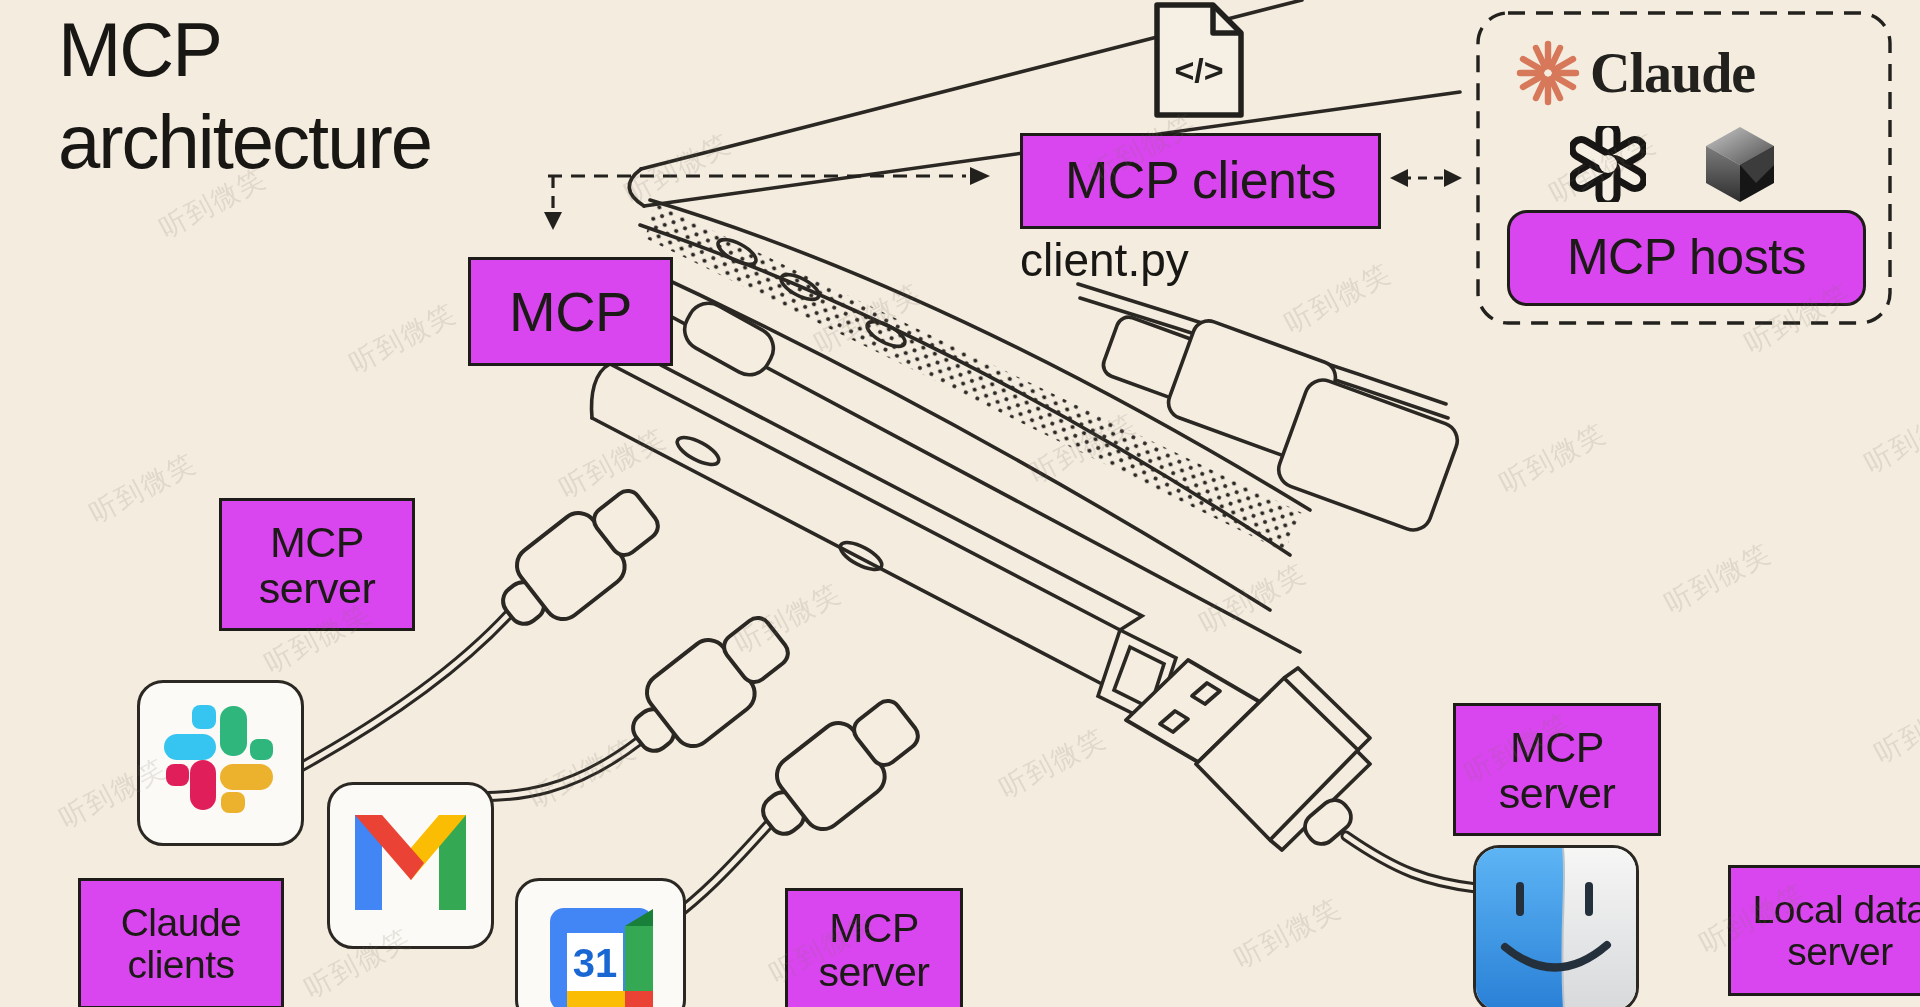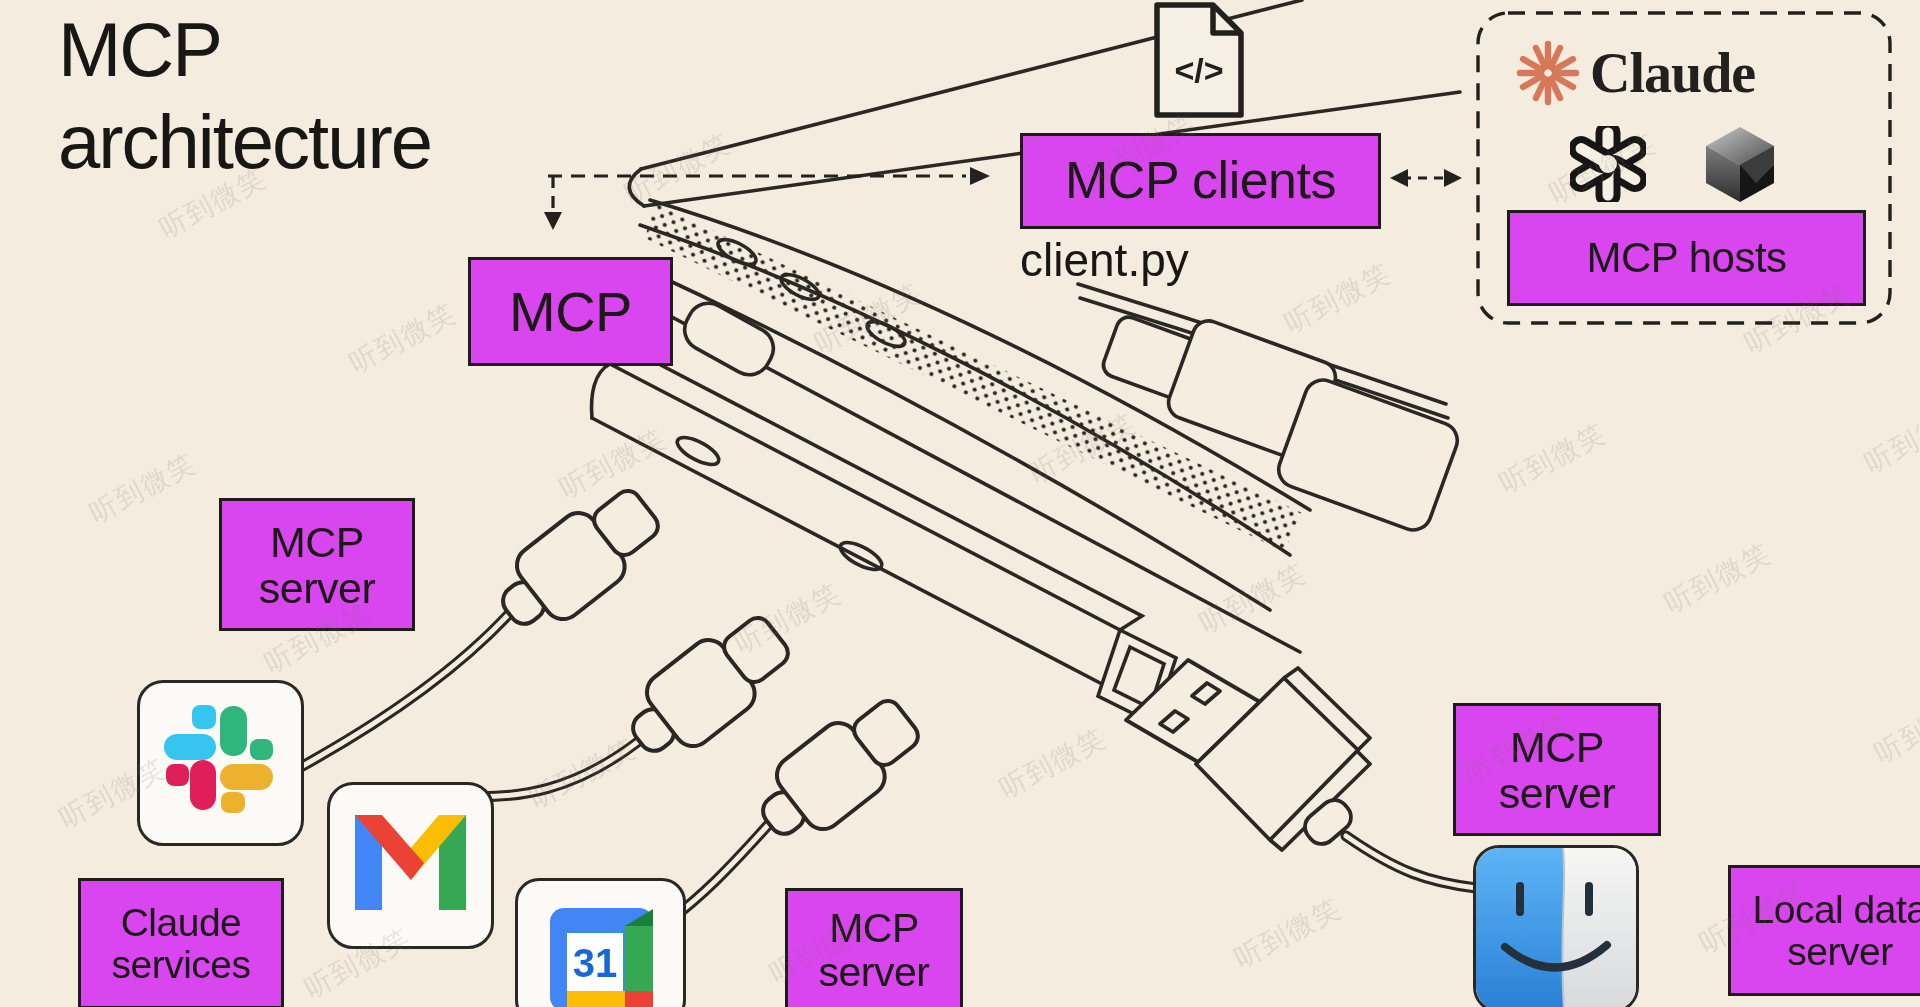--- a/index.html
+++ b/index.html
@@ -146,42 +146,42 @@
 
   <div class="box" style="left:1020px;top:133px;width:355px;height:90px;font-size:52px;">
     <span>MCP clients</span>
   </div>
   <div id="clientpy">client.py</div>
 
   <div class="box" style="left:468px;top:257px;width:199px;height:103px;font-size:56px;">
     <span>MCP</span>
   </div>
 
-  <div class="box" style="left:1507px;top:210px;width:353px;height:90px;font-size:42px;">
+  <div class="box" style="left:1507px;top:210px;width:353px;height:90px;font-size:50px;border-radius:20px;">
     <span>MCP hosts</span>
   </div>
 
   <div class="box" style="left:219px;top:498px;width:190px;height:127px;font-size:43px;">
     <span>MCP</span>
     <span>server</span>
   </div>
 
   <div class="box" style="left:785px;top:888px;width:172px;height:119px;font-size:41px;">
     <span>MCP</span>
     <span>server</span>
   </div>
 
   <div class="box" style="left:1453px;top:703px;width:202px;height:127px;font-size:43px;">
     <span>MCP</span>
     <span>server</span>
   </div>
 
   <div class="box" style="left:78px;top:878px;width:200px;height:125px;font-size:39px;">
     <span>Claude</span>
-    <span>services</span>
+    <span>clients</span>
   </div>
 
   <div class="box" style="left:1728px;top:865px;width:218px;height:125px;font-size:39px;">
     <span>Local data</span>
     <span>server</span>
   </div>
 
   <div class="claude-row">
     <svg width="64" height="66" viewBox="0 0 64 66">
       <g stroke="#d7785a" stroke-width="6.4" stroke-linecap="round">

